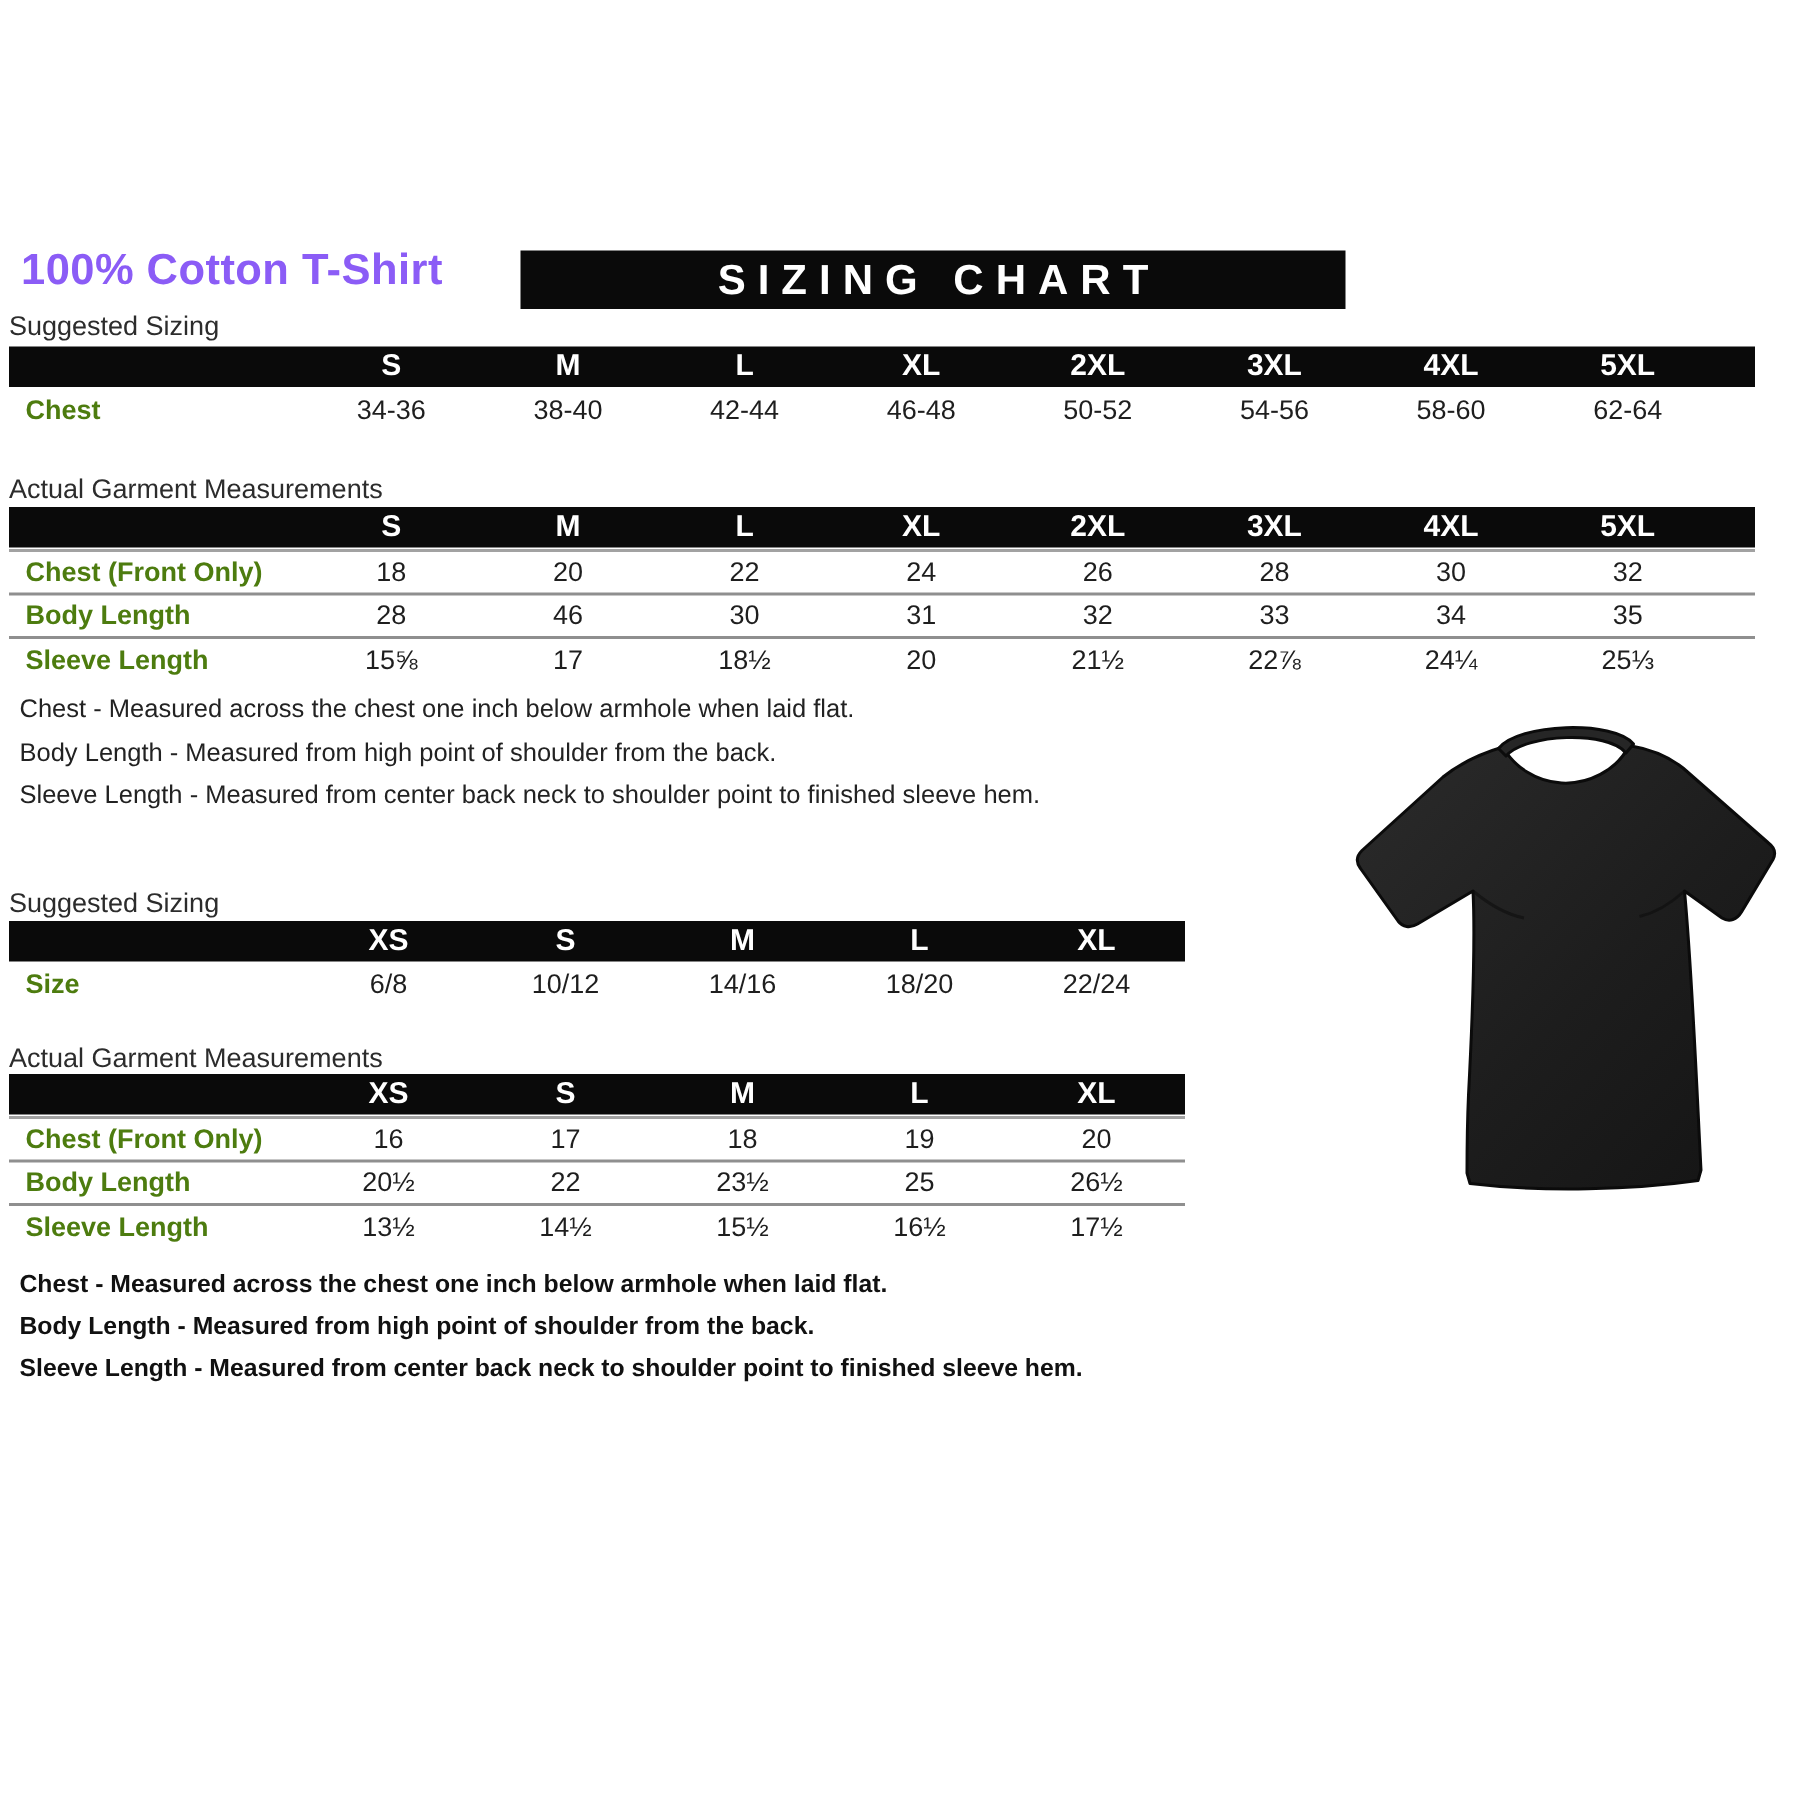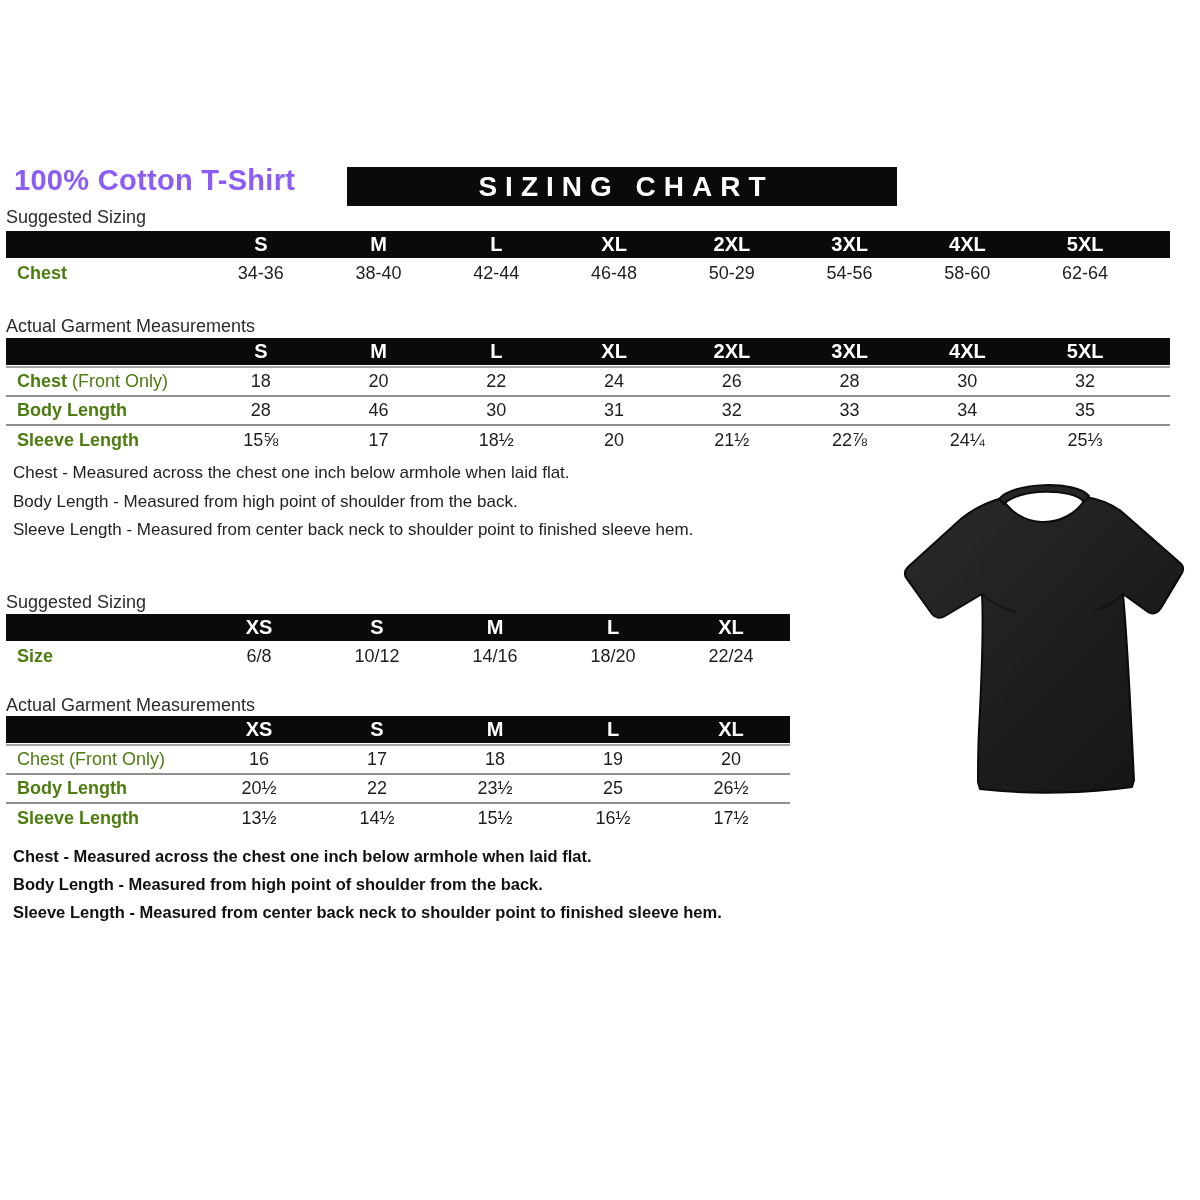--- a/index.html
+++ b/index.html
@@ -23,21 +23,21 @@
   .tbl{box-sizing:border-box;}
   .grid{display:grid;box-sizing:border-box;width:100%;align-items:center;}
   .cols8{grid-template-columns:196px repeat(8,1fr);padding-right:26px;}
   .cols5{grid-template-columns:194px repeat(5,1fr);}
   .hdr{background:#0a0a0a;height:27px;}
   .hdr .hcell{color:#ffffff;font-weight:bold;font-size:20px;text-align:center;line-height:27px;}
   .row{height:31px;}
   .sep-table .row{height:29px;}
   .lbl{font-size:18px;padding-left:11px;color:#4d7c0f;white-space:nowrap;}
   .lbl .b{font-weight:bold;}
-  .lbl .n{font-weight:normal;}
+  .lbl .n{font-weight:bold;}
   .val{text-align:center;font-size:18px;color:#1e1e1e;}
   .sep-table .rows{border-top:2px solid #a2a2a2;margin-top:1px;}
   .sep-table .rows .row{border-bottom:2px solid #8f8f8f;}
   .sep-table .rows .row:last-child{border-bottom:none;}
 
   
   .notes p{margin:0;font-size:17px;line-height:28.5px;color:#222;}
   .notes-bold p{font-weight:bold;font-size:16.5px;line-height:28px;color:#111;}
 </style>
 </head>
@@ -61,21 +61,21 @@
       <div class="hcell">3XL</div>
       <div class="hcell">4XL</div>
       <div class="hcell">5XL</div>
     </div>
     <div class="grid cols8 row">
       <div class="lbl"><span class="b">Chest</span></div>
       <div class="val">34-36</div>
       <div class="val">38-40</div>
       <div class="val">42-44</div>
       <div class="val">46-48</div>
-      <div class="val">50-29</div>
+      <div class="val">50-52</div>
       <div class="val">54-56</div>
       <div class="val">58-60</div>
       <div class="val">62-64</div>
     </div>
   </div>
 
   <div class="abs section-heading" style="left:6px;top:316px;">Actual Garment Measurements</div>
 
   <div class="abs tbl sep-table" style="left:6px;top:338px;width:1164px;">
     <div class="grid cols8 hdr">

